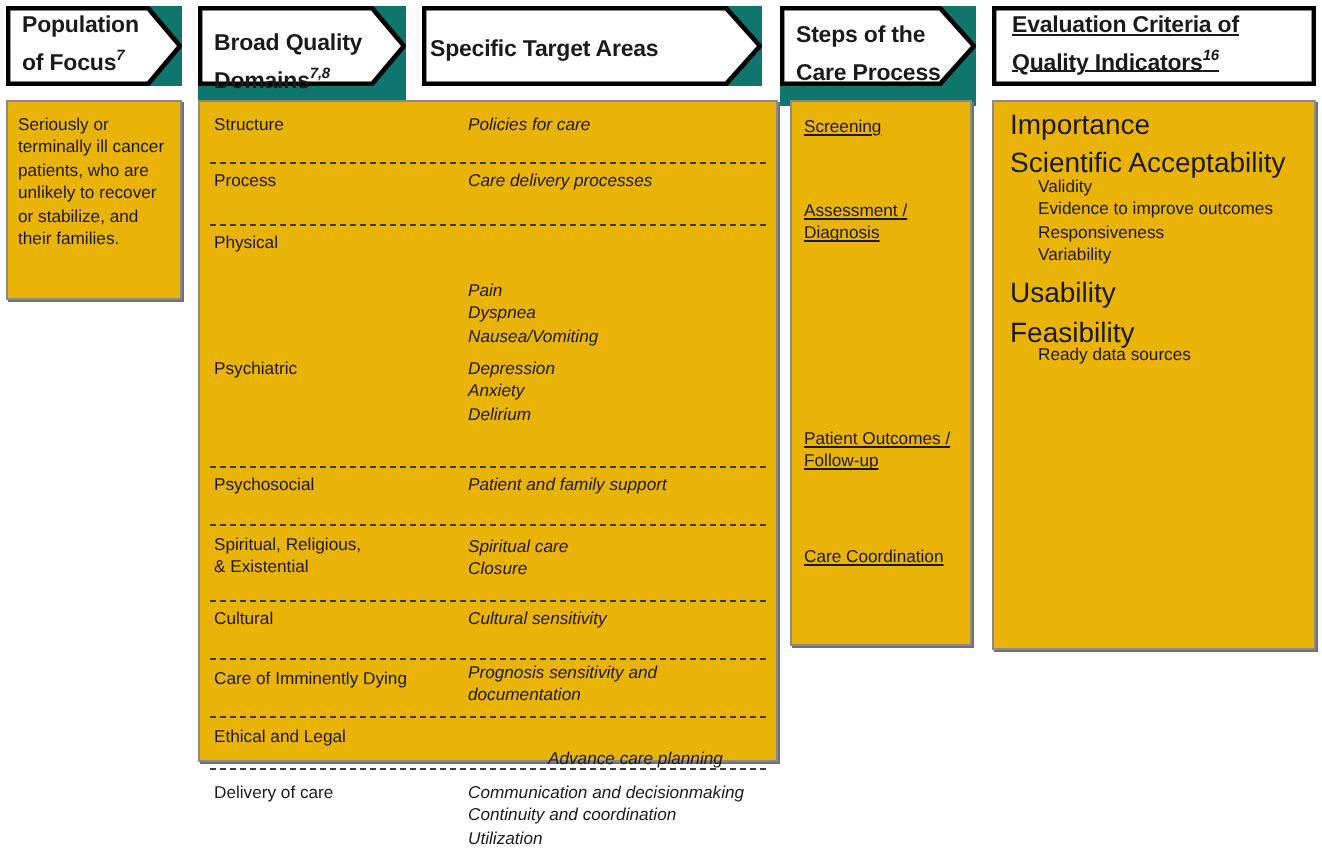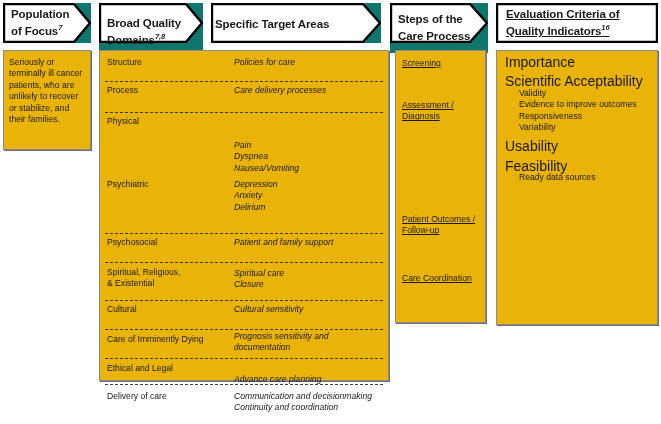--- a/index.html
+++ b/index.html
@@ -170,29 +170,30 @@
     </div>
     <div class="row" style="top: 283px;">
       <div class="dom" style="white-space: pre-line;">Care of Imminently Dying</div>
       <div class="tgt" style="top: -3px;">
         <div>Prognosis sensitivity and</div>
         <div>documentation</div>
       </div>
     </div>
     <div class="row" style="top: 312px;">
       <div class="dom" style="white-space: pre-line;">Ethical and Legal</div>
-      <div class="tgt" style="top: 11px;">
+      <div class="tgt" style="top: 11px; margin-left: 40px;">
         <div>Advance care planning</div>
       </div>
     </div>
     <div class="row" style="top: 340px;">
       <div class="dom" style="white-space: pre-line;">Delivery of care</div>
       <div class="tgt">
         <div>Communication and decisionmaking</div>
         <div>Continuity and coordination</div>
+        <div>Utilization</div>
       </div>
     </div>
     <div class="divider" style="top: 30px;"></div>
     <div class="divider" style="top: 61px;"></div>
     <div class="divider" style="top: 182px;"></div>
     <div class="divider" style="top: 211px;"></div>
     <div class="divider" style="top: 249px;"></div>
     <div class="divider" style="top: 278px;"></div>
     <div class="divider" style="top: 307px;"></div>
     <div class="divider" style="top: 333px;"></div>

